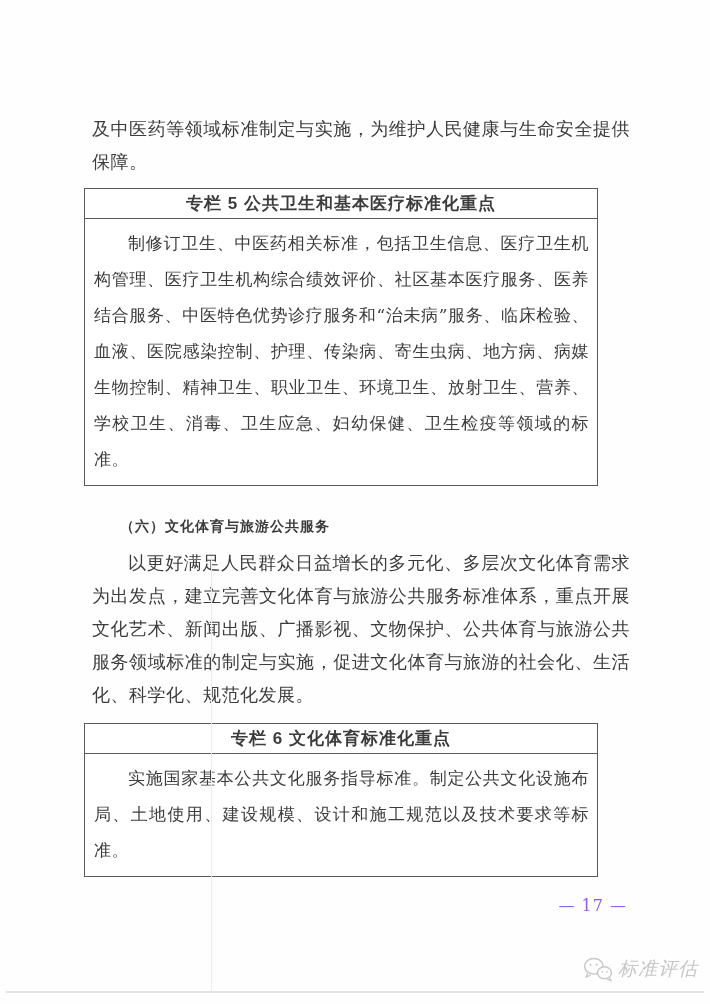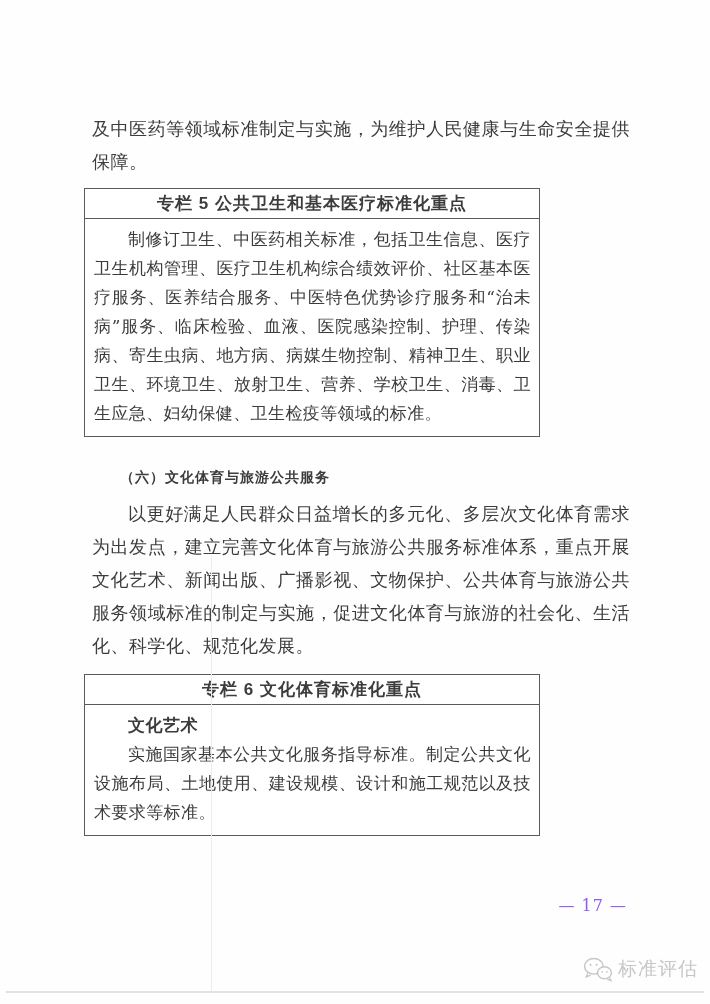--- a/index.html
+++ b/index.html
@@ -27,40 +27,40 @@
   .intro-para{
     margin:0;
     font-size:18px;
     line-height:33px;
     text-align:justify;
     letter-spacing:0.5px;
   }
   .panel{
     box-sizing:border-box;
     margin-left:-8px;
-    width:456px;
+    width:514px;
     border:1px solid var(--border);
     background:#fff;
   }
   .panel-5{margin-top:10px;}
   .panel-6{margin-top:12px;}
   .panel-header{
     border-bottom:1px solid var(--border);
     text-align:center;
     font-family:"Liberation Sans","DejaVu Sans",sans-serif;
     font-weight:700;
     font-size:17px;
     line-height:29px;
     height:29px;
     letter-spacing:1px;
   }
   .panel-body{
     padding:6px 8px 8px 9px;
     font-size:17px;
-    line-height:29px;
+    line-height:36px;
   }
   .panel-para{
     margin:0;
     text-indent:2em;
     text-align:justify;
     letter-spacing:0.4px;
   }
   .panel-subheading{
     margin:0;
     text-indent:2em;
@@ -97,20 +97,21 @@
     position:absolute;
     top:956px;
     right:12px;
     display:flex;
     align-items:center;
     gap:5px;
     color:var(--watermark);
     font-size:19px;
     letter-spacing:1px;
     font-family:"Liberation Sans","DejaVu Sans",sans-serif;
+    font-style:italic;
   }
   .watermark svg{display:block;}
   .artifact-vline{
     position:absolute;
     left:211px;
     top:556px;
     width:1px;
     height:437px;
     background:var(--artifact);
   }
@@ -139,21 +140,20 @@
       </div>
     </div>
 
     <h3 class="section-heading">（六）文化体育与旅游公共服务</h3>
 
     <p class="body-para">以更好满足人民群众日益增长的多元化、多层次文化体育需求为出发点，建立完善文化体育与旅游公共服务标准体系，重点开展文化艺术、新闻出版、广播影视、文物保护、公共体育与旅游公共服务领域标准的制定与实施，促进文化体育与旅游的社会化、生活化、科学化、规范化发展。</p>
 
     <div class="panel panel-6">
       <div class="panel-header">专栏 6 文化体育标准化重点</div>
       <div class="panel-body">
-        <p class="panel-subheading">文化艺术</p>
         <p class="panel-para">实施国家基本公共文化服务指导标准。制定公共文化设施布局、土地使用、建设规模、设计和施工规范以及技术要求等标准。</p>
       </div>
     </div>
 
   </div>
 
   <div class="artifact-vline"></div>
   <div class="artifact-hline"></div>
 
   <div class="page-number">— 17 —</div>

